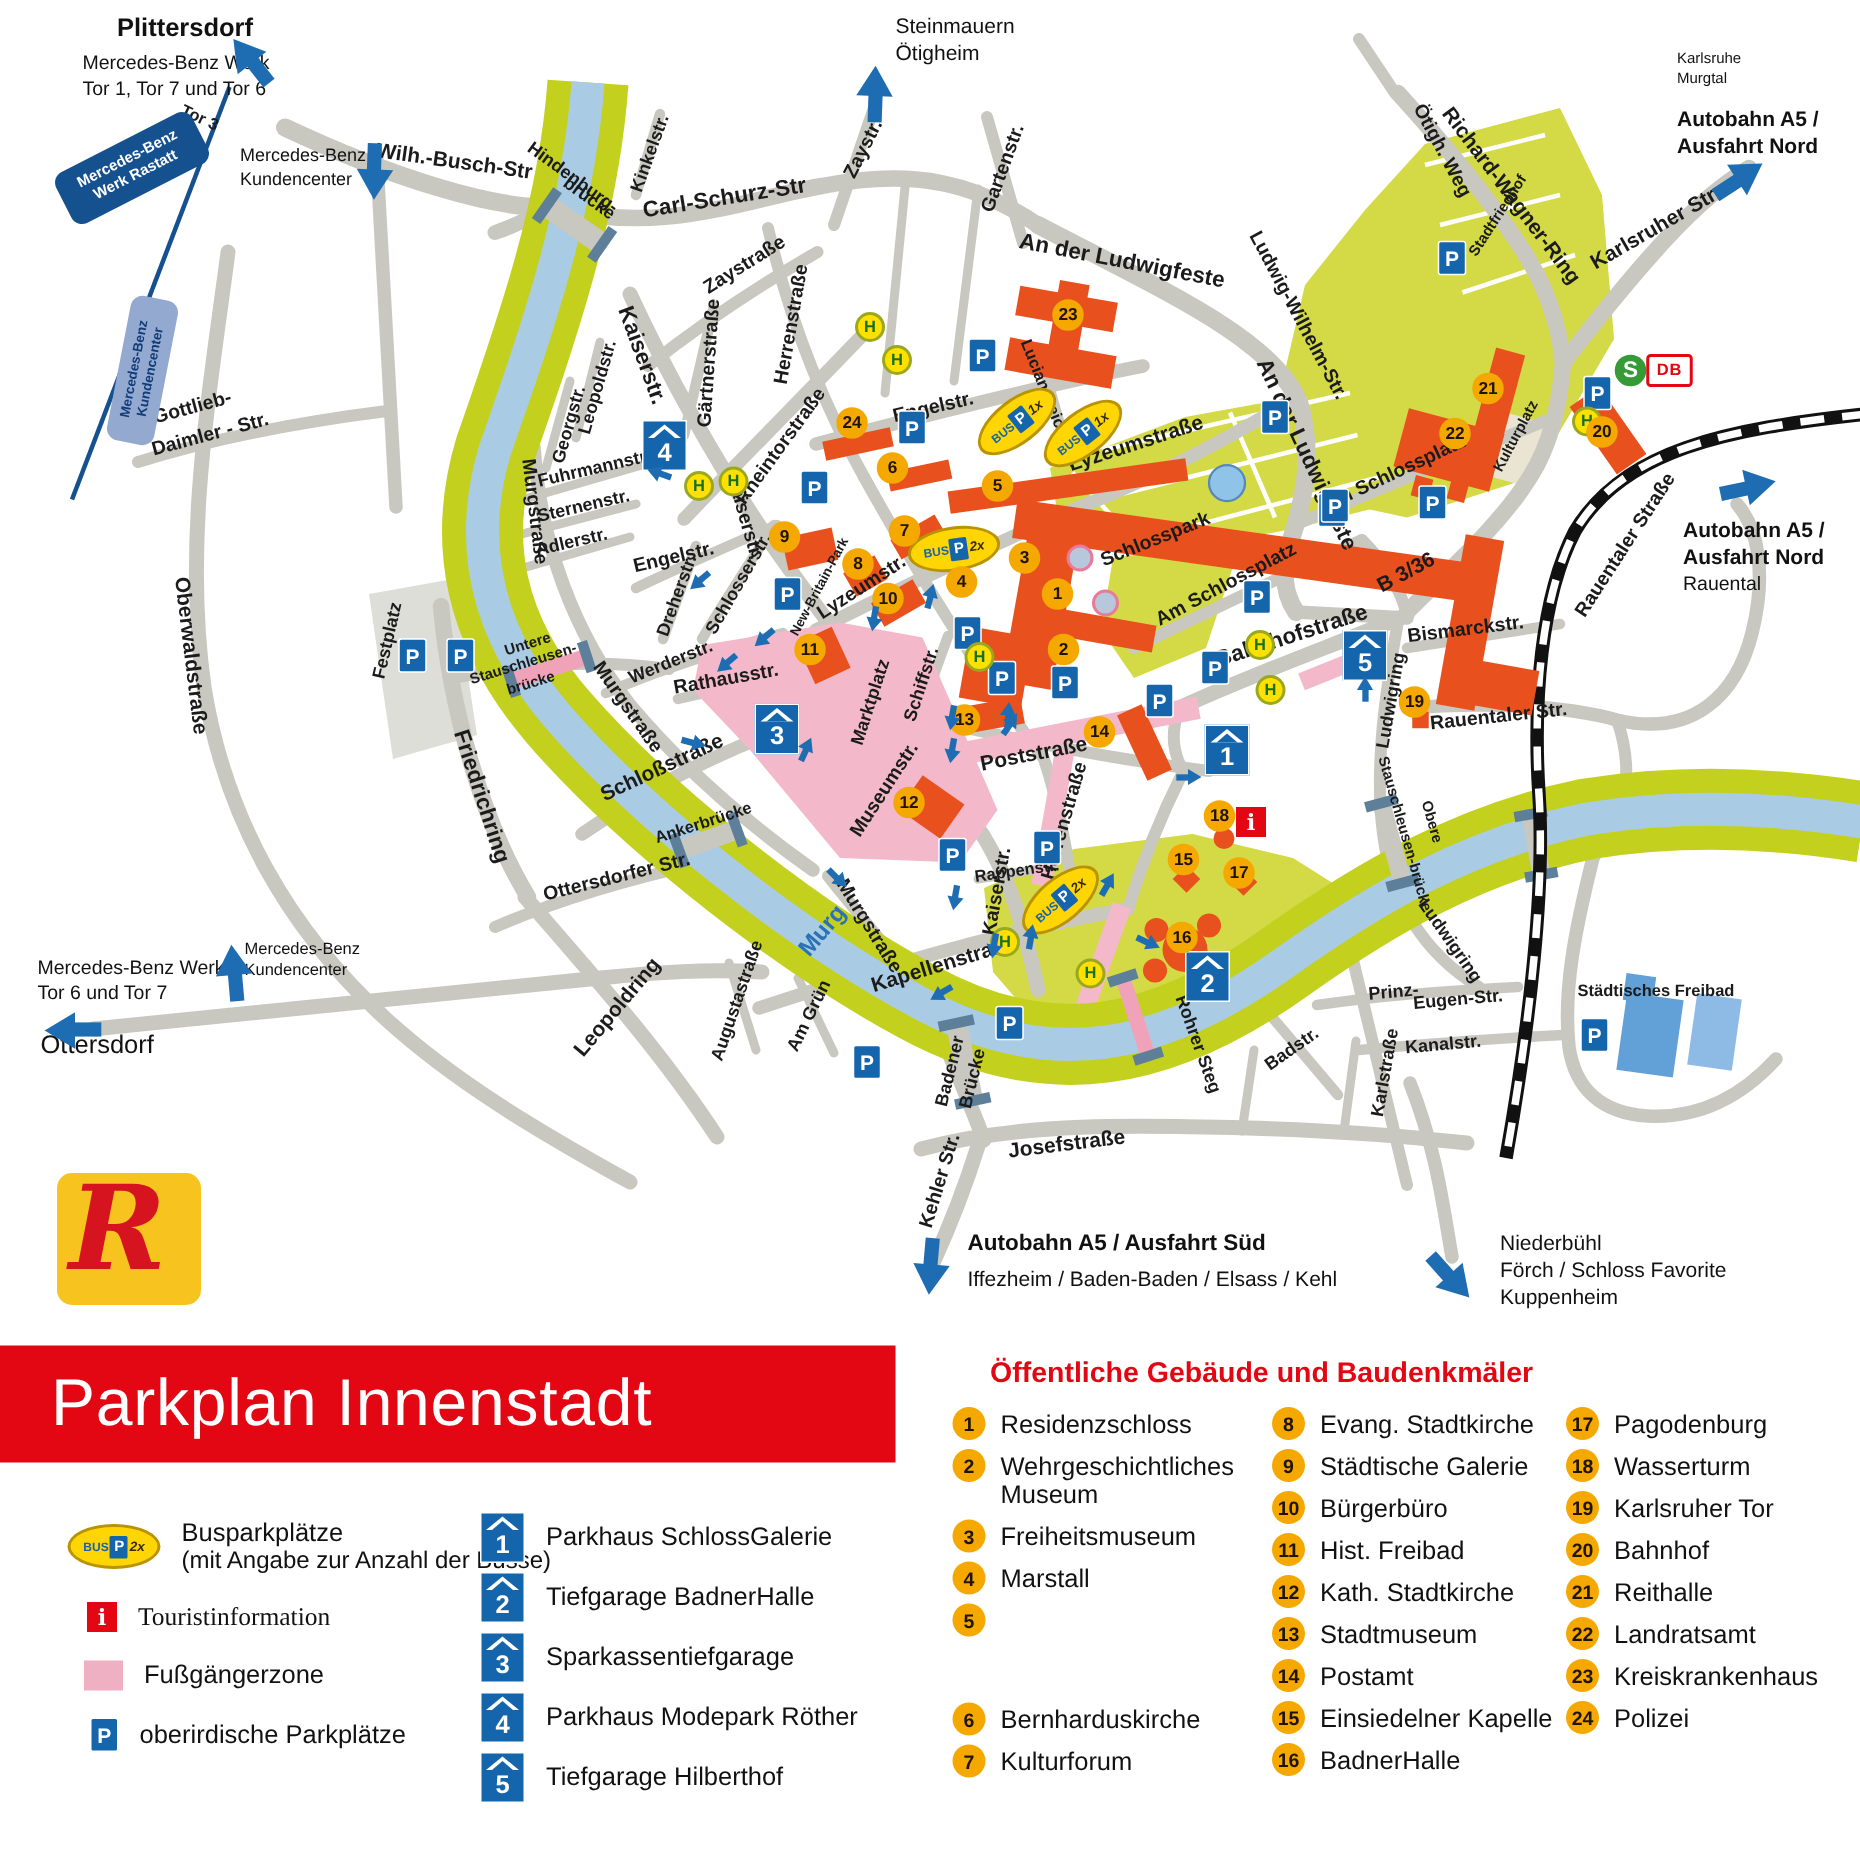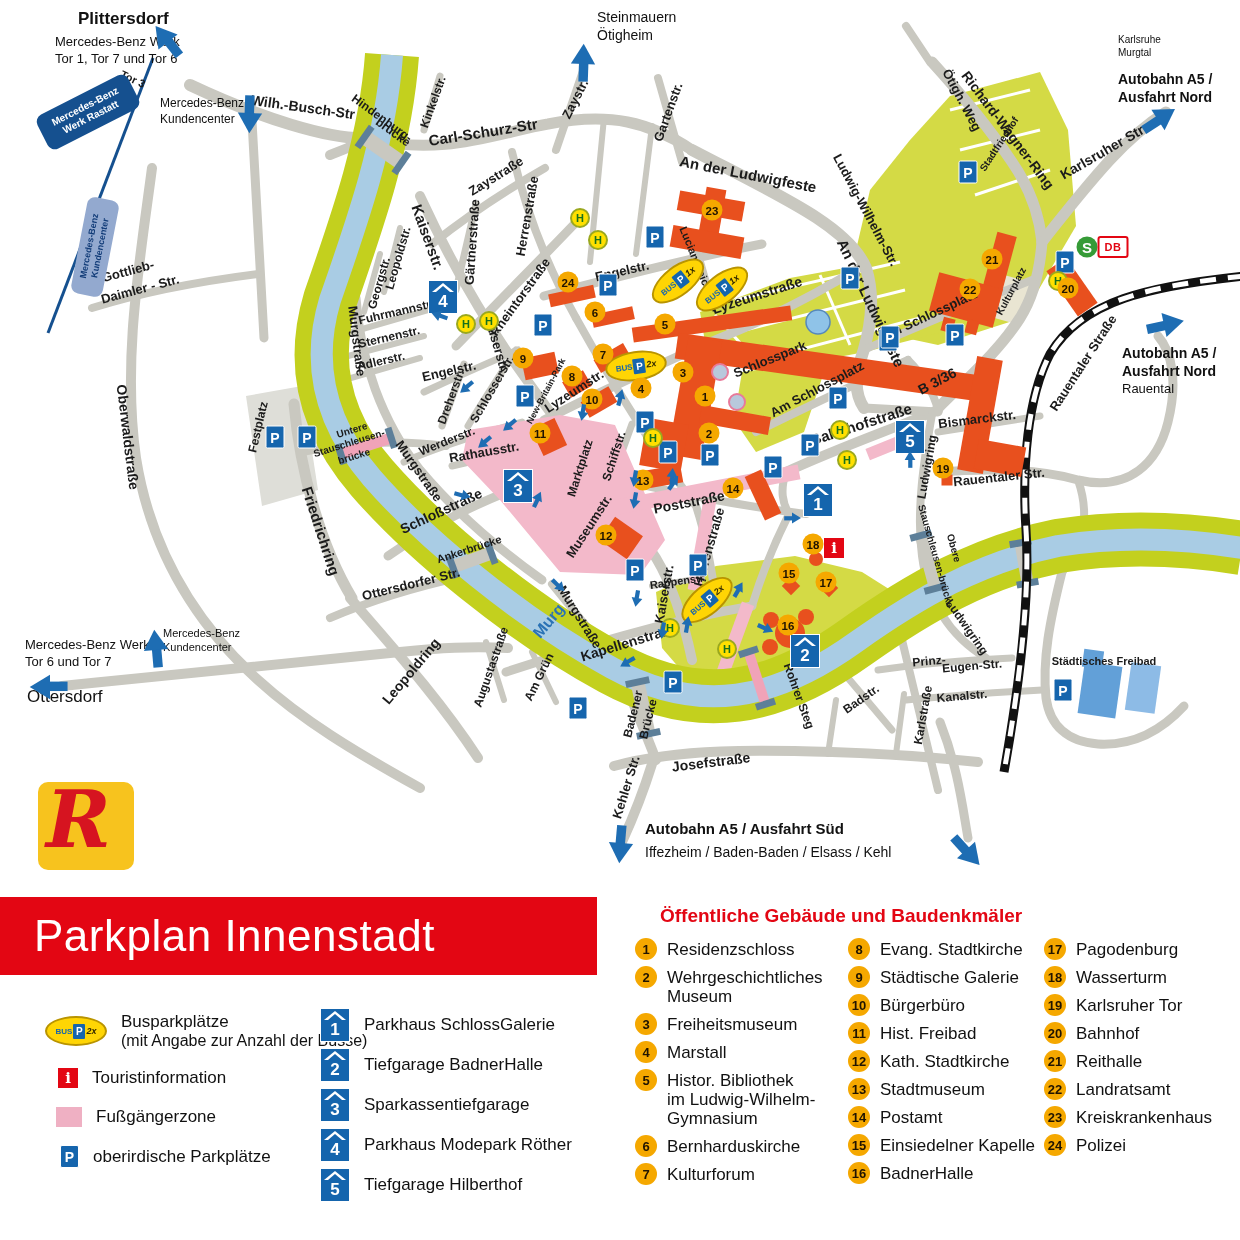--- a/index.html
+++ b/index.html
@@ -362,20 +362,23 @@
       <div class="ext b" style="left: 1122px; top: 344px; font-size: 14px;">Autobahn A5 /
 Ausfahrt Nord</div>
       <div class="ext" style="left: 1122px; top: 381px; font-size: 13px;">Rauental</div>
       <div class="ext" style="left: 25px; top: 637px; font-size: 13px;">Mercedes-Benz Werk
 Tor 6 und Tor 7</div>
       <div class="ext" style="left: 27px; top: 686px; font-size: 17px;">Ottersdorf</div>
       <div class="ext" style="left: 163px; top: 626px; font-size: 11px;">Mercedes-Benz
 Kundencenter</div>
       <div class="ext b" style="left: 645px; top: 819px; font-size: 15px;">Autobahn A5 / Ausfahrt Süd</div>
       <div class="ext" style="left: 645px; top: 843px; font-size: 14px;">Iffezheim / Baden-Baden / Elsass / Kehl</div>
+      <div class="ext" style="left: 1000px; top: 819px; font-size: 14px;">Niederbühl
+Förch / Schloss Favorite
+Kuppenheim</div>
       <div class="mbox" style="left: 37px; top: 93px; width: 102px; height: 38px; background: rgb(21, 80, 143); color: rgb(255, 255, 255); font-size: 10px; white-space: pre-line; transform: rotate(-27deg);">Mercedes-Benz
 Werk Rastatt</div>
       <div class="mbox" style="left: 46px; top: 231px; width: 98px; height: 32px; background: rgb(147, 169, 207); color: rgb(18, 60, 120); font-size: 9px; white-space: pre-line; transform: rotate(-79deg);">Mercedes-Benz
 Kundencenter</div>
       <div class="pic" style="left: 655px; top: 237px;">P</div>
       <div class="pic" style="left: 608px; top: 285px;">P</div>
       <div class="pic" style="left: 543px; top: 325px;">P</div>
       <div class="pic" style="left: 525px; top: 396px;">P</div>
       <div class="pic" style="left: 645px; top: 422px;">P</div>
       <div class="pic" style="left: 668px; top: 452px;">P</div>
@@ -615,21 +618,21 @@
       <span class="p">P</span>
       <span class="x">2x</span>
     </span>
     <span>
       <div style="font-size:17px;">Busparkplätze</div>
       <div class="sub">(mit Angabe zur Anzahl der Busse)</div>
     </span>
   </div>
   <div class="leg-row" style="left:58px;top:1068px;">
     <span class="inf" style="position:relative;transform:none;">i</span>
-    <span style="font-size:17px;">Touristinformation</span>
+    <span style="font-size:17px;font-family:Liberation Serif, serif;">Touristinformation</span>
   </div>
   <div class="leg-row" style="left:56px;top:1107px;">
     <span class="pinksq"></span>
     <span style="font-size:17px;">Fußgängerzone</span>
   </div>
   <div class="leg-row" style="left:60px;top:1145px;">
     <span class="pic" style="position:relative;transform:none;">P</span>
     <span style="font-size:17px;">oberirdische Parkplätze</span>
   </div>
 
@@ -690,23 +693,20 @@
       <div class="poi-item" style="left: 635px; top: 1015px;">
         <span class="lmark">3</span>
         <span class="ltext">Freiheitsmuseum</span>
       </div>
       <div class="poi-item" style="left: 635px; top: 1043px;">
         <span class="lmark">4</span>
         <span class="ltext">Marstall</span>
       </div>
       <div class="poi-item" style="left: 635px; top: 1071px;">
         <span class="lmark">5</span>
-        <span class="ltext">Histor. Bibliothek
-im Ludwig-Wilhelm-
-Gymnasium</span>
       </div>
       <div class="poi-item" style="left: 635px; top: 1137px;">
         <span class="lmark">6</span>
         <span class="ltext">Bernharduskirche</span>
       </div>
       <div class="poi-item" style="left: 635px; top: 1165px;">
         <span class="lmark">7</span>
         <span class="ltext">Kulturforum</span>
       </div>
     </div>

